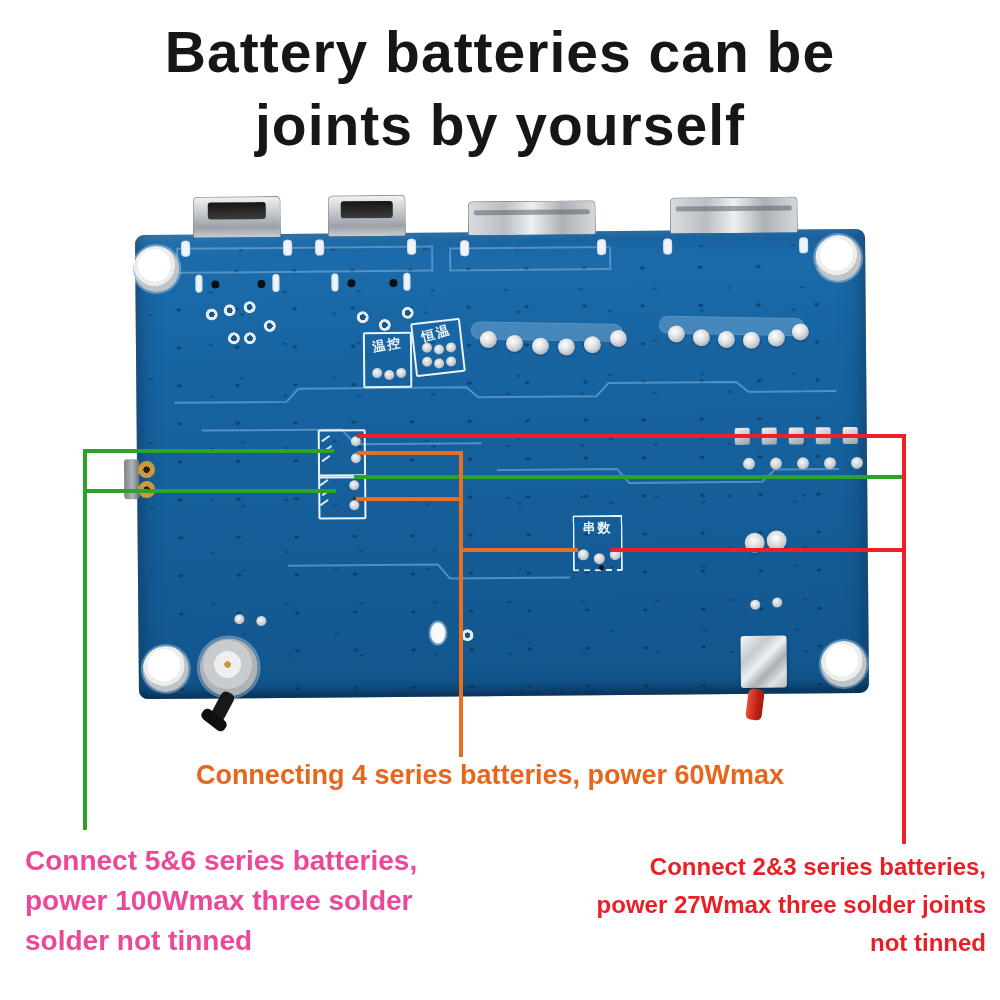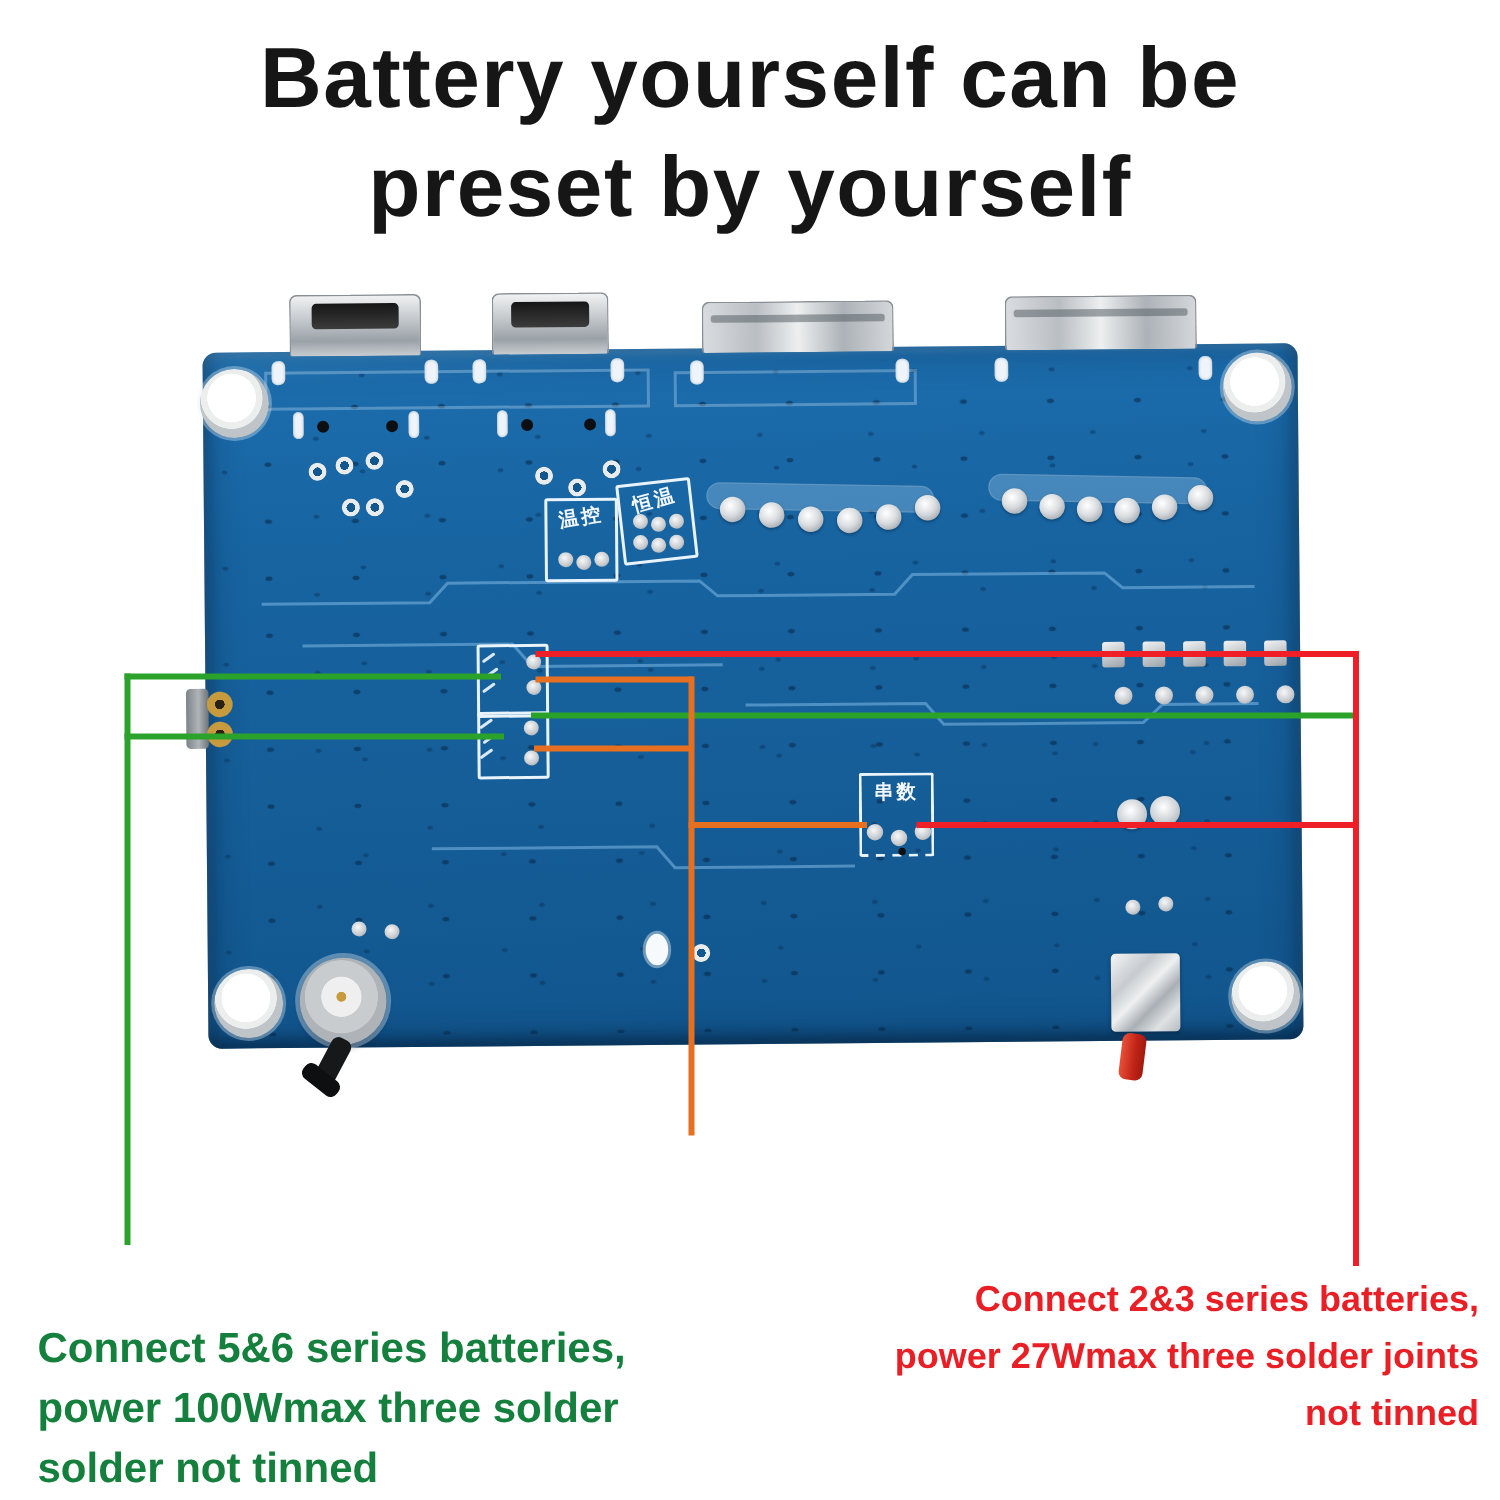--- a/index.html
+++ b/index.html
@@ -75,22 +75,22 @@
   .ann-orange{left:140px;top:756px;width:700px;text-align:center;font-size:27px;line-height:39px;}
   .ann-green{left:25px;top:841px;width:420px;text-align:left;font-size:28px;line-height:40px;}
   .ann-red{right:14px;top:848px;width:520px;text-align:right;font-size:24px;line-height:38px;}
 </style>
 </head>
 <body>
 
 <div class="canvas">
 
   <div class="title">
-    <div>Battery yourself can be</div>
-    <div>preset by yourself</div>
+    <div>Battery batteries can be</div>
+    <div>joints by yourself</div>
   </div>
 
   <div class="board" id="board">
     <div class="dots"></div>
 
     <svg class="traces" width="730" height="464" viewBox="0 0 730 464">
       <g fill="none" stroke="rgba(150,205,245,0.45)" stroke-width="2">
         <polyline points="38,168 150,168 162,155 330,155 342,165 460,165 472,152 600,152 612,162 700,162"></polyline>
         <polyline points="65,196 205,196 218,211 345,211"></polyline>
         <polyline points="360,238 480,238 492,252 625,252 638,240 702,240"></polyline>
@@ -224,22 +224,23 @@
   <div class="cl" style="left: 83px; top: 489px; width: 253px; height: 4px; background: rgb(43, 163, 43);"></div>
   <div class="cl" style="left: 83px; top: 449px; width: 4px; height: 381px; background: rgb(43, 163, 43);"></div>
   <div class="cl" style="left: 354px; top: 475px; width: 548px; height: 4px; background: rgb(43, 163, 43);"></div>
 
   <div class="cl" style="left: 357px; top: 451px; width: 105px; height: 4px; background: rgb(231, 112, 32);"></div>
   <div class="cl" style="left: 459px; top: 451px; width: 4px; height: 306px; background: rgb(231, 112, 32);"></div>
   <div class="cl" style="left: 356px; top: 497px; width: 106px; height: 4px; background: rgb(231, 112, 32);"></div>
   <div class="cl" style="left: 459px; top: 548px; width: 119px; height: 4px; background: rgb(231, 112, 32);"></div>
 
   <div class="ann ann-orange" style="color: rgb(232, 102, 28);">
-  </div>
-  <div class="ann ann-green" style="color: #15803d; margin-top: 38px;">
+    <div>Connecting 4 series batteries, power 60Wmax</div>
+  </div>
+  <div class="ann ann-green" style="color: #ec4899;">
     <div>Connect 5&amp;6 series batteries,</div>
     <div>power 100Wmax three solder</div>
     <div>solder not tinned</div>
   </div>
   <div class="ann ann-red" style="color: rgb(234, 30, 37);">
     <div>Connect 2&amp;3 series batteries,</div>
     <div>power 27Wmax three solder joints</div>
     <div>not tinned</div>
   </div>
 

